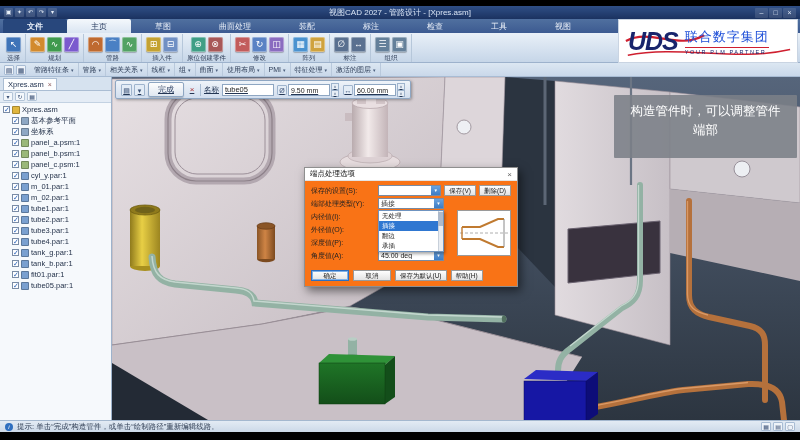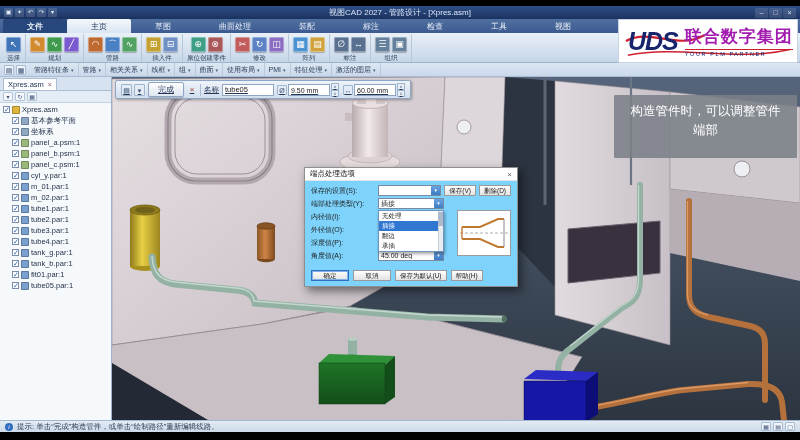--- a/index.html
+++ b/index.html
@@ -34,21 +34,21 @@
   .rg-items{display:flex;gap:2px;flex:1;align-items:center;}
   .ricon{width:15px;height:15px;border-radius:2px;color:#fff;font-size:9px;line-height:15px;
     text-align:center;box-shadow:inset 0 0 0 1px rgba(255,255,255,.35),0 1px 1px rgba(0,0,0,.25);}
   .rg-label{font-size:6.5px;line-height:8px;color:#33425c;white-space:nowrap;}
 
   
   .logo{position:absolute;top:13px;right:2px;width:180px;height:44px;background:#fff;z-index:6;
     border:1px solid #c9d4e2;display:flex;align-items:center;gap:7px;padding:0 9px;overflow:hidden;}
   .logo-brand{font-size:25px;font-weight:bold;font-style:italic;color:#18246c;letter-spacing:-1px;position:relative;z-index:2;}
   .logo-right{display:flex;flex-direction:column;z-index:2;}
-  .logo-company{font-size:17px;font-weight:bold;color:#a21caf;letter-spacing:1px;white-space:nowrap;}
+  .logo-company{font-size:13px;font-weight:normal;color:#1d4ed8;letter-spacing:1px;white-space:nowrap;}
   .logo-tagline{font-size:5.5px;color:#18246c;letter-spacing:1.6px;border-top:1px solid #cf1f2f;
     padding-top:1px;margin-top:1px;white-space:nowrap;}
   .logo-swoosh{position:absolute;left:0;top:0;width:100%;height:100%;z-index:1;}
 
   
   .cmdstrip{height:14px;background:linear-gradient(#dce7f2,#c9d8ea);border-bottom:1px solid #a8bcd4;
     display:flex;align-items:center;padding:0 4px;font-size:7px;color:#2c3c56;flex:none;}
   .strip-icons{display:flex;gap:2px;margin-right:4px;}
   .sicon{width:10px;height:10px;font-size:7px;line-height:10px;text-align:center;background:#eef3f9;
     border:1px solid #a8bcd4;border-radius:1px;color:#3d5378;}
@@ -96,21 +96,21 @@
     background:#e3ecf6;border:1px solid #9fb4cd;border-radius:1px;}
   .fbox{width:42px;height:12px;background:#fff;border:1px solid #8ea6c2;font-size:7px;line-height:11px;padding:0 2px;color:#222;}
   .spin{display:flex;flex-direction:column;width:8px;}
   .spin i{font-style:normal;font-size:4px;line-height:5px;text-align:center;background:#e7eef6;border:1px solid #9fb4cd;color:#3d5378;}
 
   
   .caption{position:absolute;top:18px;right:3px;width:183px;height:63px;background:rgba(123,128,136,.88);
     color:#fff;font-size:12.5px;line-height:1.55;padding:7px 12px;text-align:center;z-index:6;border-radius:1px;}
 
   
-  .dialog{position:absolute;left:192px;top:90px;width:214px;background:#7dd3fc;border:1px solid #8f8f8f;
+  .dialog{position:absolute;left:192px;top:90px;width:214px;background:#f97316;border:1px solid #8f8f8f;
     box-shadow:3px 4px 9px rgba(0,0,0,.5);font-size:7px;color:#222;z-index:10;}
   .dlg-title{height:13px;background:#fff;display:flex;align-items:center;padding:0 5px;font-size:7.5px;
     border-bottom:1px solid #e4e4e4;color:#111;}
   .dlg-x{margin-left:auto;color:#666;font-size:8px;}
   .dlg-body{padding:4px 6px 4px;position:relative;}
   .drow{display:flex;align-items:center;gap:3px;height:11px;margin-bottom:2px;}
   .dlabel{width:64px;flex:none;white-space:nowrap;overflow:hidden;}
   .dcombo{width:66px;height:11px;background:#fff;border:1px solid #7a8aa0;display:flex;align-items:center;padding:0 0 0 2px;}
   .dcombo.disabled{background:#ececec;color:#9a9a9a;border-color:#b0b0b0;}
   .dval{flex:1;overflow:hidden;white-space:nowrap;}

